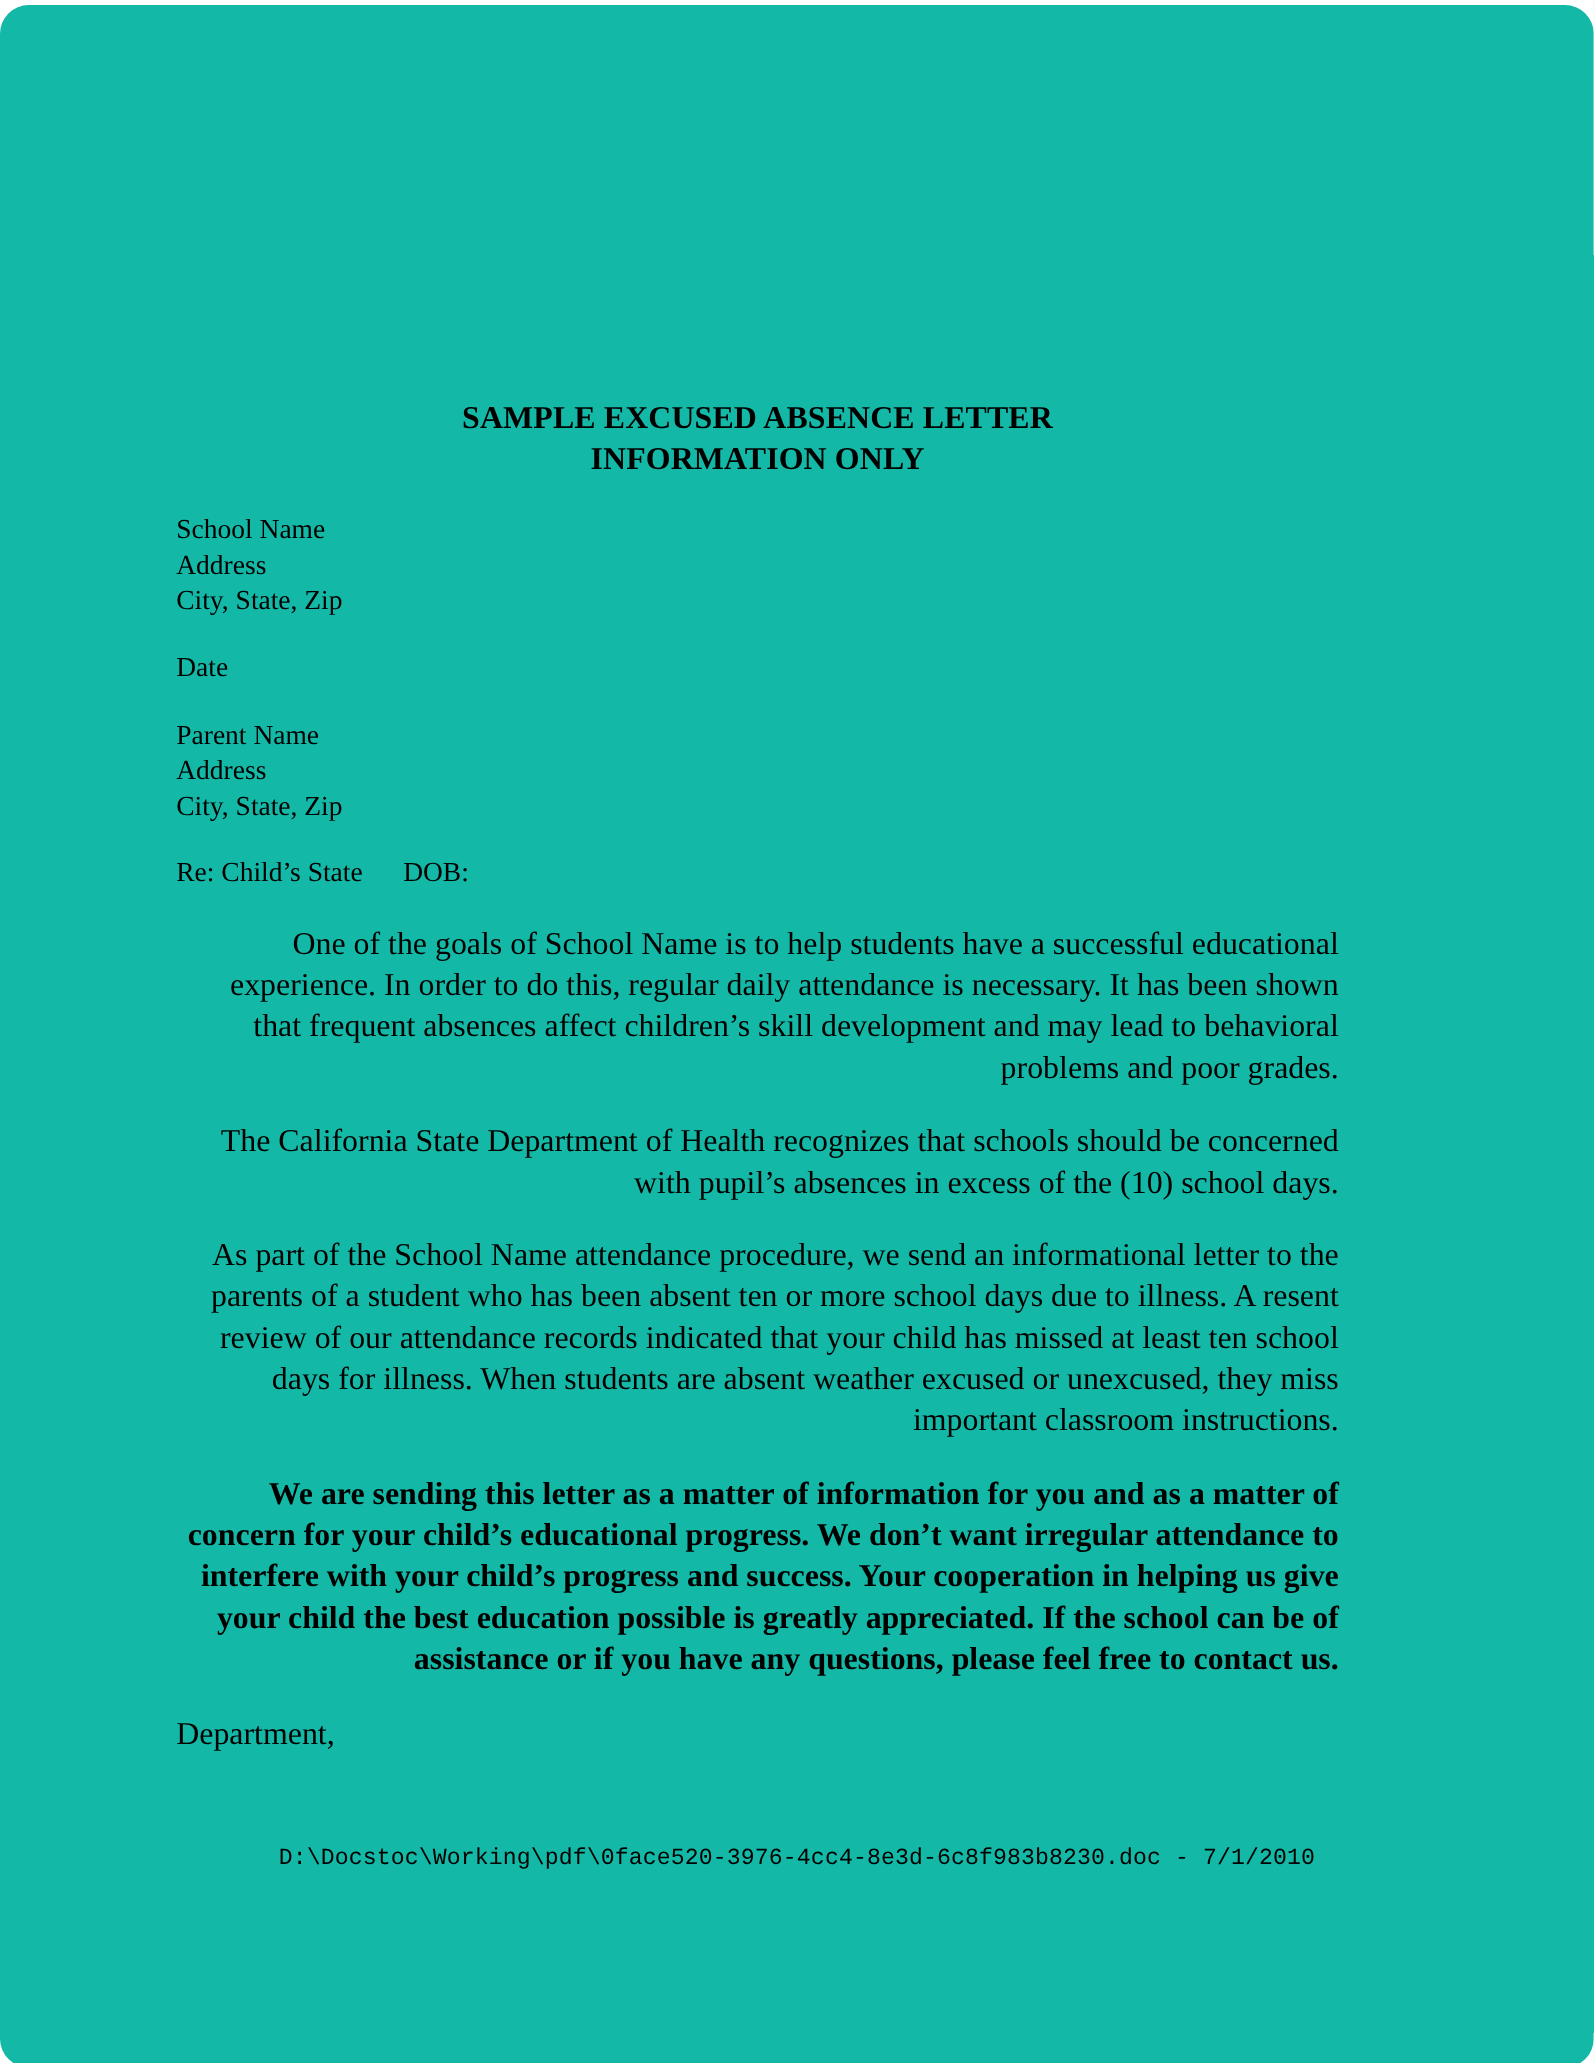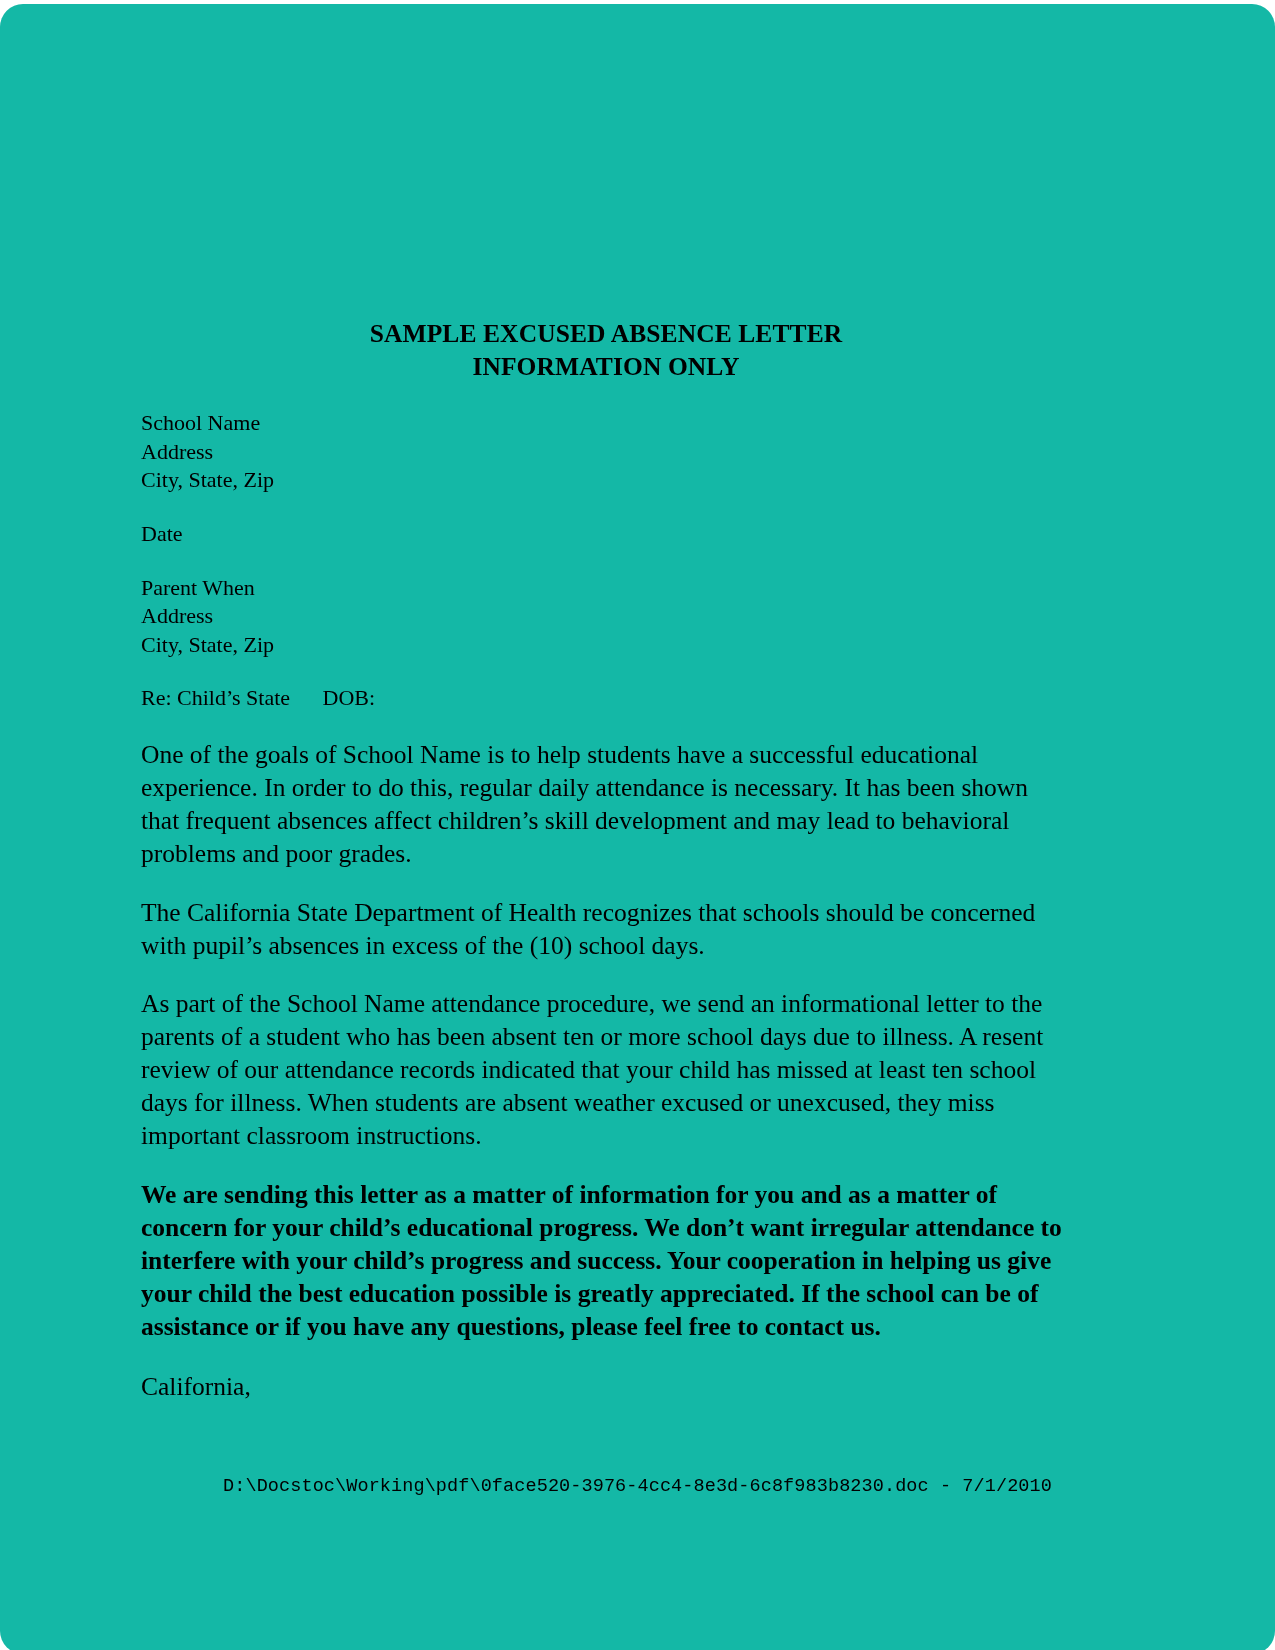--- a/index.html
+++ b/index.html
@@ -41,21 +41,21 @@
     margin: 0 0 25px 0;
   }
   .block .line {
     display: block;
     white-space: pre;
   }
   .para {
     font-size: 25.5px;
     line-height: 1.30;
     margin: 0 0 25px 0;
-    text-align: left;
+    text-align: right;
   }
   .para-last {
     margin-bottom: 0;
     font-weight: bold;
   }
   .sign-off {
     font-size: 25.5px;
     line-height: 1.30;
     margin: 27px 0 0 0;
   }
@@ -87,36 +87,36 @@
       <span class="line">School Name</span>
       <span class="line">Address</span>
       <span class="line">City, State, Zip</span>
     </div>
 
     <div class="block">
       <span class="line">Date</span>
     </div>
 
     <div class="block">
-      <span class="line">Parent When</span>
+      <span class="line">Parent Name</span>
       <span class="line">Address</span>
       <span class="line">City, State, Zip</span>
     </div>
 
     <div class="block">
       <span class="line">Re: Child’s State	 DOB:</span>
     </div>
 
     <p class="para">One of the goals of School Name is to help students have a successful educational experience. In order to do this, regular daily attendance is necessary. It has been shown that frequent absences affect children’s skill development and may lead to behavioral problems and poor grades.</p>
 
     <p class="para">The California State Department of Health recognizes that schools should be concerned with pupil’s absences in excess of the (10) school days.</p>
 
     <p class="para">As part of the School Name attendance procedure, we send an informational letter to the parents of a student who has been absent ten or more school days due to illness. A resent review of our attendance records indicated that your child has missed at least ten school days for illness. When students are absent weather excused or unexcused, they miss important classroom instructions.</p>
 
     <p class="para para-last">We are sending this letter as a matter of information for you and as a matter of concern for your child’s educational progress. We don’t want irregular attendance to interfere with your child’s progress and success. Your cooperation in helping us give your child the best education possible is greatly appreciated. If the school can be of assistance or if you have any questions, please feel free to contact us.</p>
 
-    <p class="sign-off">California,</p>
+    <p class="sign-off">Department,</p>
 
   </div>
 
   <div class="footer">D:\Docstoc\Working\pdf\0face520-3976-4cc4-8e3d-6c8f983b8230.doc - 7/1/2010</div>
 
 </div>
 
 </body></html>

